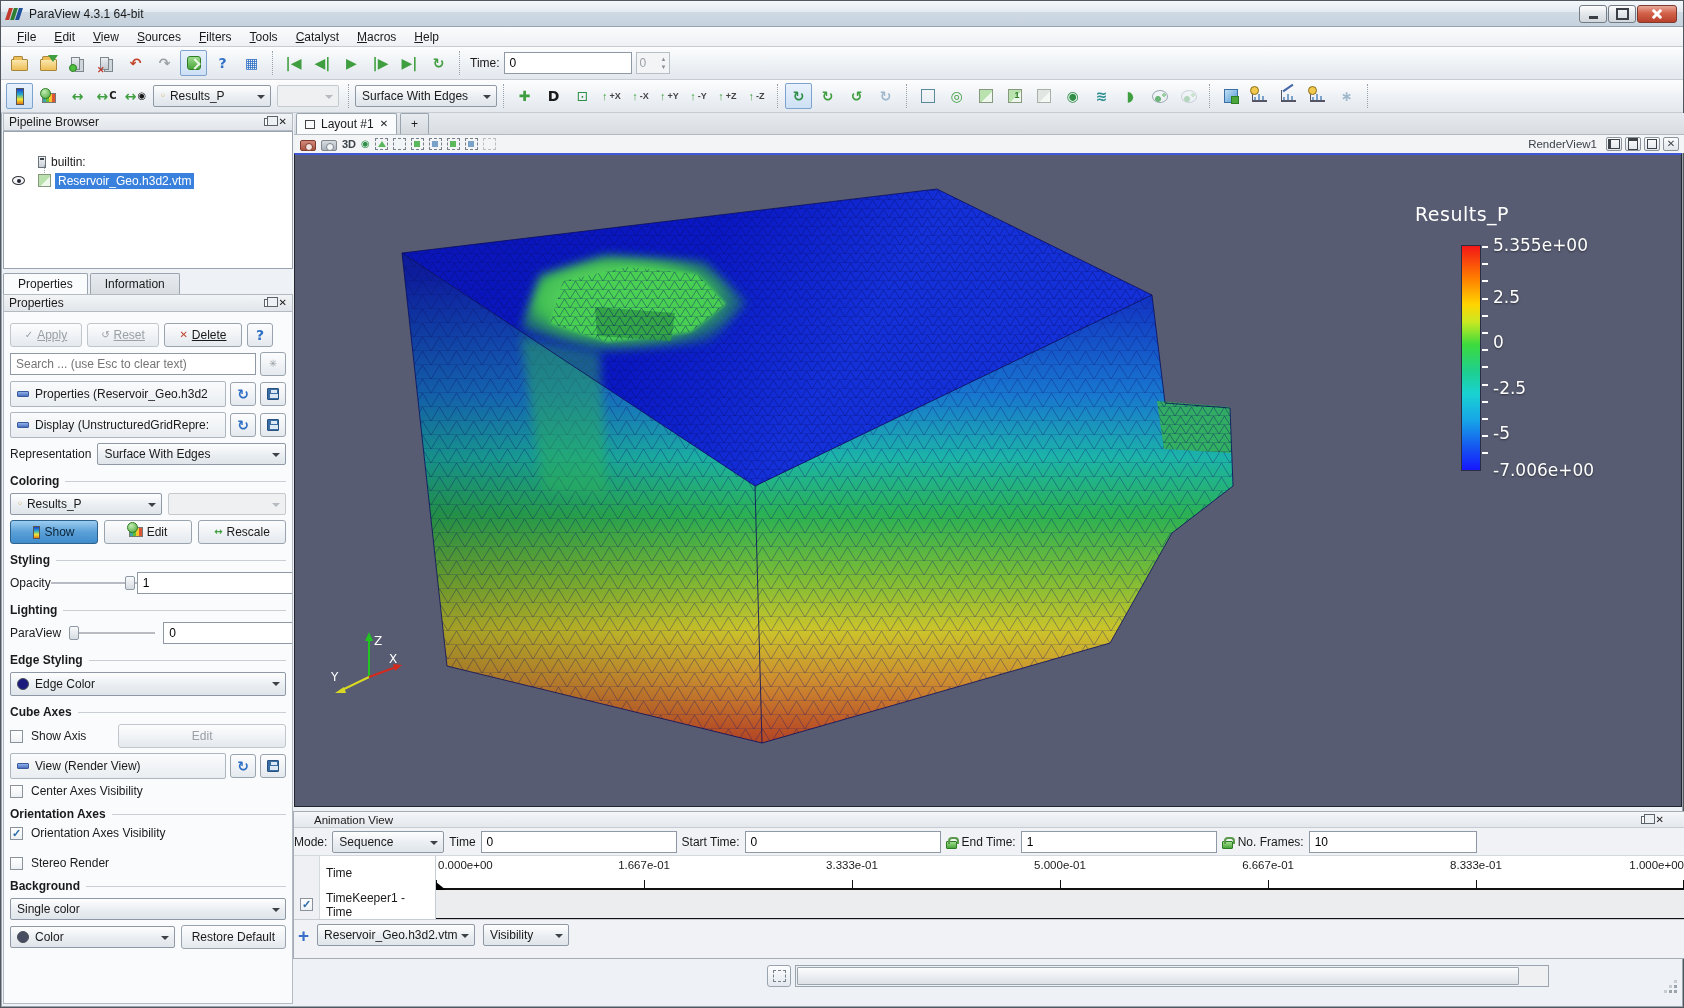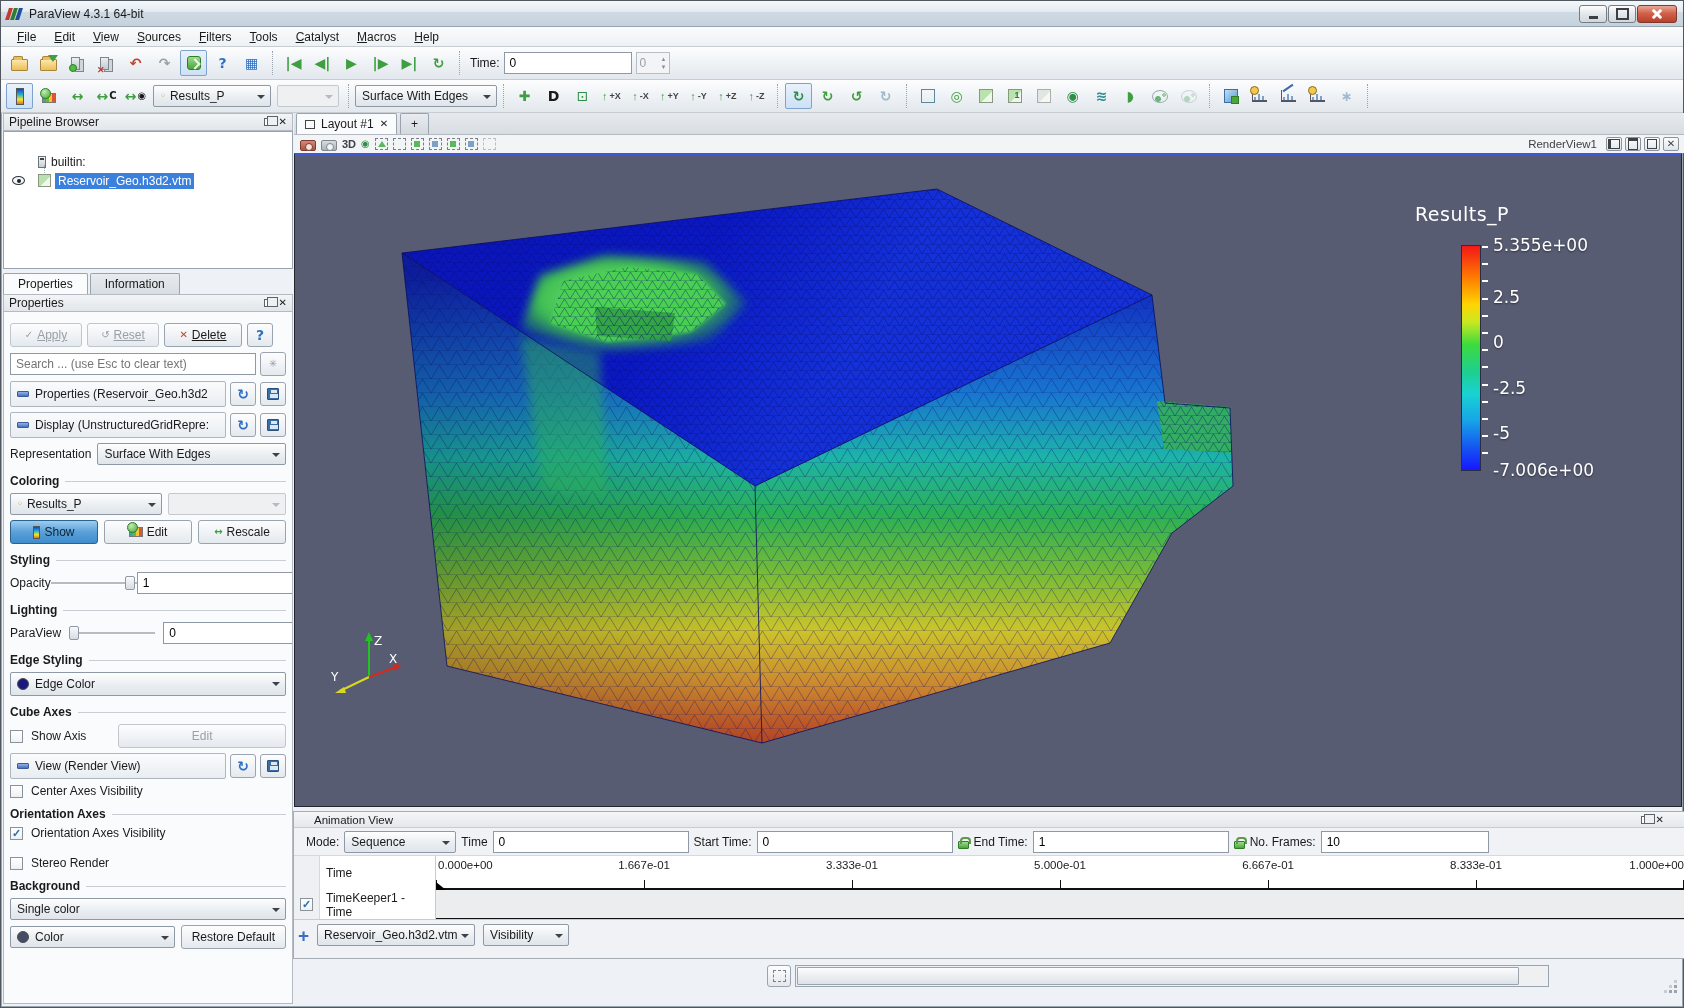--- a/index.html
+++ b/index.html
@@ -139,21 +139,21 @@
   #legend .ttl{font-size:19px;letter-spacing:.5px}
   .lg-bar{position:absolute;left:46px;top:42px;width:20px;height:226px;background:linear-gradient(#f31717,#ff7a00 14%,#ffd400 26%,#c8e822 34%,#3ddb3d 44%,#1ecf8e 56%,#19d2d2 66%,#17a4e8 78%,#1555f0 90%,#1717ff);border:1px solid #2a2e44}
   .lg-ticks{position:absolute;left:67px;top:43px;width:6px;height:224px;background:repeating-linear-gradient(#fff 0 2px,transparent 2px 17.2px)}
   .lg-lab{position:absolute;left:78px;font-size:17px;transform:translateY(-55%);text-shadow:0 1px 2px rgba(0,0,0,.5)}
   #triad{position:absolute;left:28px;top:468px}
   #triad text{fill:#fff;font-size:12px;font-family:"DejaVu Sans",sans-serif}
 
   
   #anim{position:absolute;left:292px;top:810px;width:1392px;height:148px;background:#f0f2f5;border:1px solid #a7adb5}
   #anim-title{height:16px;background:linear-gradient(#f4f6f8,#e4e8ec);border-bottom:1px solid #c6ccd2;display:flex;align-items:center;padding:0 20px;font-size:11.5px}
-  #anim-ctl{height:28px;display:flex;align-items:center;gap:5px;padding:0 12px;border-bottom:1px solid #d4d9de}
+  #anim-ctl{height:28px;display:flex;align-items:center;gap:5px;padding:0 0;border-bottom:1px solid #d4d9de}
   .trk{position:relative}
   #trk-head{height:34px;display:flex}
   .gut{width:26px;background:#eef0f3;border-right:1px solid #d4d9de;display:flex;align-items:center;justify-content:center}
   .ncell{width:116px;background:#fff;border-right:1px solid #c6ccd2;display:flex;align-items:center;padding:0 6px;gap:5px}
   .tl{flex:1;position:relative;background:#fff}
   #trk-head .tl{border-bottom:2px solid #111}
   .tick-lab{position:absolute;top:3px;font-size:11.5px;transform:translateX(-50%);white-space:nowrap}
   .tick-lab.first{transform:none}
   .tick-lab.last{transform:translateX(-100%)}
   .tick-mark{position:absolute;bottom:0;width:1px;height:8px;background:#111}

